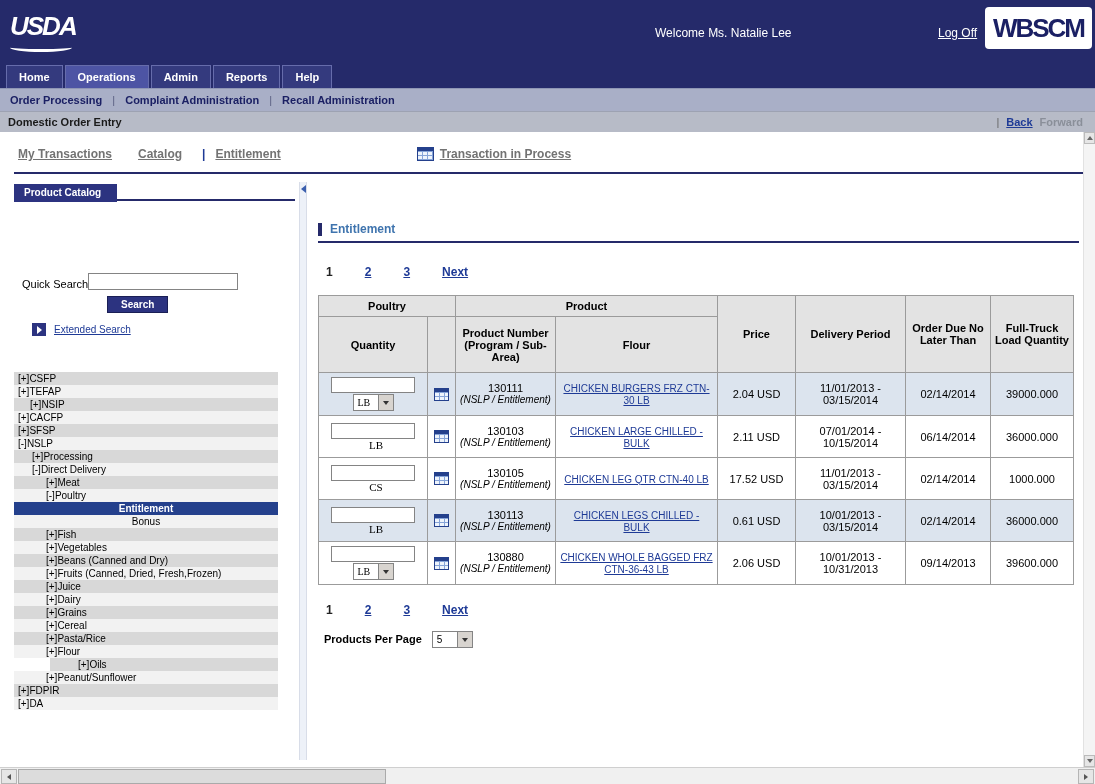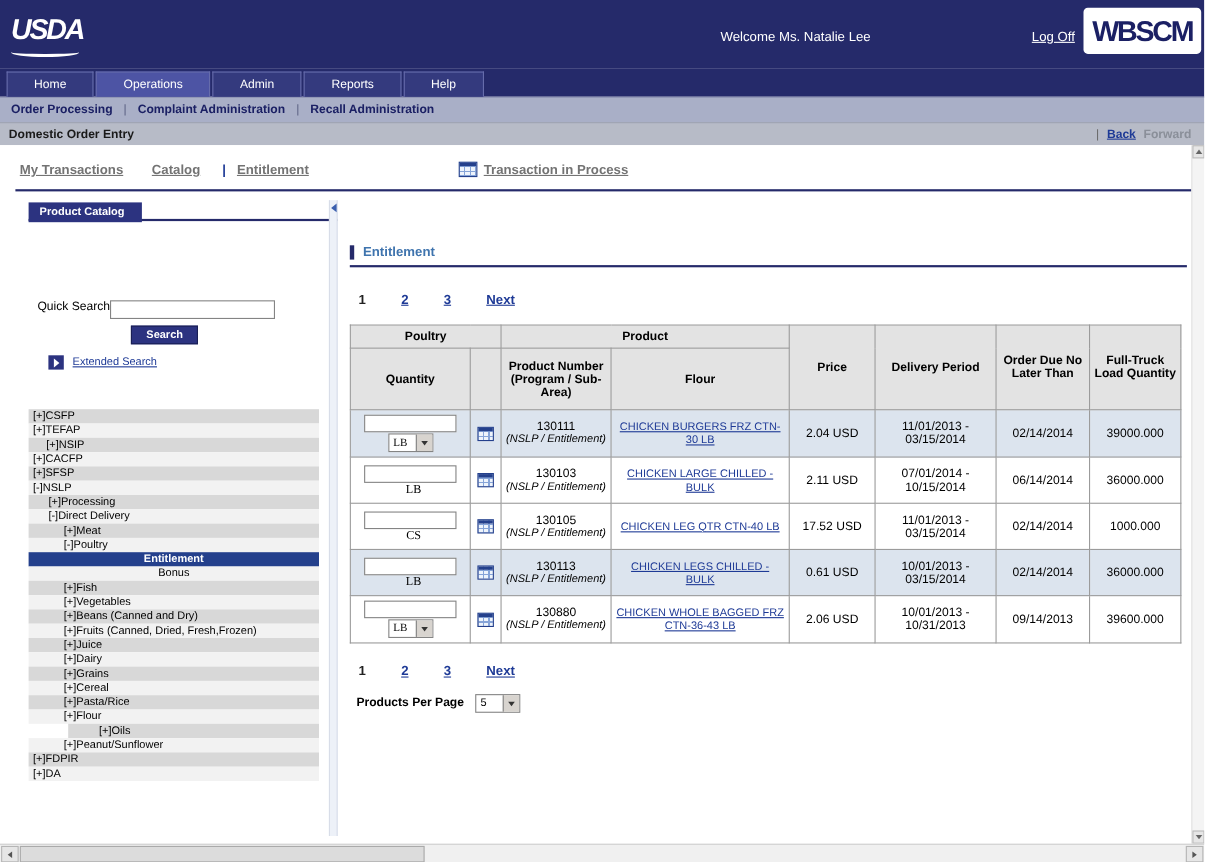--- a/index.html
+++ b/index.html
@@ -15,21 +15,21 @@
   .header-titles{margin-left:10px;}
   .dept{font-size:11px;color:#fff;}
   .app-title{font-size:15px;color:#fff;margin-top:7px;}
   .welcome{position:absolute;left:655px;top:26px;font-size:12px;color:#fff;}
   .logoff{position:absolute;left:938px;top:26px;font-size:12px;color:#fff;text-decoration:underline;cursor:pointer;}
   .wbscm-box{position:absolute;right:3px;top:7px;background:#fff;border-radius:4px;padding:6px 8px;}
   .wbscm-text{font-size:26px;font-weight:bold;color:#1b2064;letter-spacing:-2px;line-height:30px;}
 
   
   .tab-bar{height:26px;background:#252a6a;display:flex;gap:2px;padding:3px 0 0 6px;}
-  .tab{background:#343a7e;color:#fff;font-size:11px;font-weight:normal;padding:0 24px;border:1px solid #666cab;border-bottom:none;display:flex;align-items:center;cursor:pointer;}
+  .tab{background:#343a7e;color:#fff;font-size:11px;font-weight:bold;padding:0 12px;border:1px solid #666cab;border-bottom:none;display:flex;align-items:center;cursor:pointer;}
   .tab.active{background:#4d54a4;}
 
   
   .subnav{height:23px;background:#a9afc7;border-top:1px solid #8f96b5;display:flex;align-items:center;font-size:11px;color:#1b2064;padding-left:10px;gap:10px;}
   .subnav-item{font-weight:bold;cursor:pointer;}
   .subnav-sep{color:#5b6183;}
 
   
   .breadcrumb{height:21px;background:#b7bbc7;border-top:1px solid #9da2b2;display:flex;align-items:center;padding:0 8px;font-size:11px;}
   .bc-title{font-weight:bold;color:#1a1a1a;}
@@ -42,24 +42,24 @@
   .content{position:relative;height:635px;background:#fff;}
   .toolbar-links{position:absolute;top:15px;left:18px;display:flex;align-items:center;font-size:12px;}
   .tl{color:#737373;font-weight:bold;text-decoration:underline;cursor:pointer;}
   .tl-mt{margin-right:26px;}
   .tl-cat{margin-right:20px;}
   .tl-sep{color:#1e3a96;font-weight:bold;margin-right:10px;}
   .tl-tip{display:flex;align-items:center;gap:6px;margin-left:136px;}
   .toolbar-rule{position:absolute;top:40px;left:14px;right:10px;border-top:2px solid #252a6a;}
 
   
-  .sidebar{position:absolute;left:26px;top:50px;width:281px;}
+  .sidebar{position:absolute;left:14px;top:50px;width:281px;}
   .catalog-header{border-bottom:2px solid #252a6a;height:19px;}
   .catalog-title{display:inline-block;background:#2c3380;color:#fff;font-size:10px;font-weight:bold;padding:3px 16px 4px 10px;}
-  .quick-search-row{margin-top:72px;display:flex;align-items:flex-start;gap:0;padding-left:8px;}
+  .quick-search-row{margin-top:72px;display:flex;align-items:flex-end;gap:0;padding-left:8px;}
   .qs-label{font-size:11px;color:#000;}
   .qs-input{width:150px;height:17px;border:1px solid #848484;font-size:11px;padding:0 3px;font-family:inherit;}
   .search-btn-row{margin-top:4px;margin-left:93px;}
   .search-btn{background:#2c3380;color:#fff;font-weight:bold;font-size:10px;border:1px solid #1a1f55;padding:2px 13px;cursor:pointer;font-family:inherit;}
   .ext-search-row{margin-top:10px;display:flex;align-items:center;gap:8px;padding-left:18px;}
   .ext-arrow{width:14px;height:13px;background:#2c3380;display:inline-flex;align-items:center;justify-content:center;cursor:pointer;}
   .ext-tri{width:0;height:0;border-left:5px solid #fff;border-top:4px solid transparent;border-bottom:4px solid transparent;}
   .ext-link{font-size:10px;color:#1e3a96;text-decoration:underline;cursor:pointer;}
   .tree{margin-top:36px;font-size:10px;width:264px;}
   .tree-row{height:13px;line-height:13px;white-space:nowrap;overflow:hidden;cursor:pointer;color:#000;}

